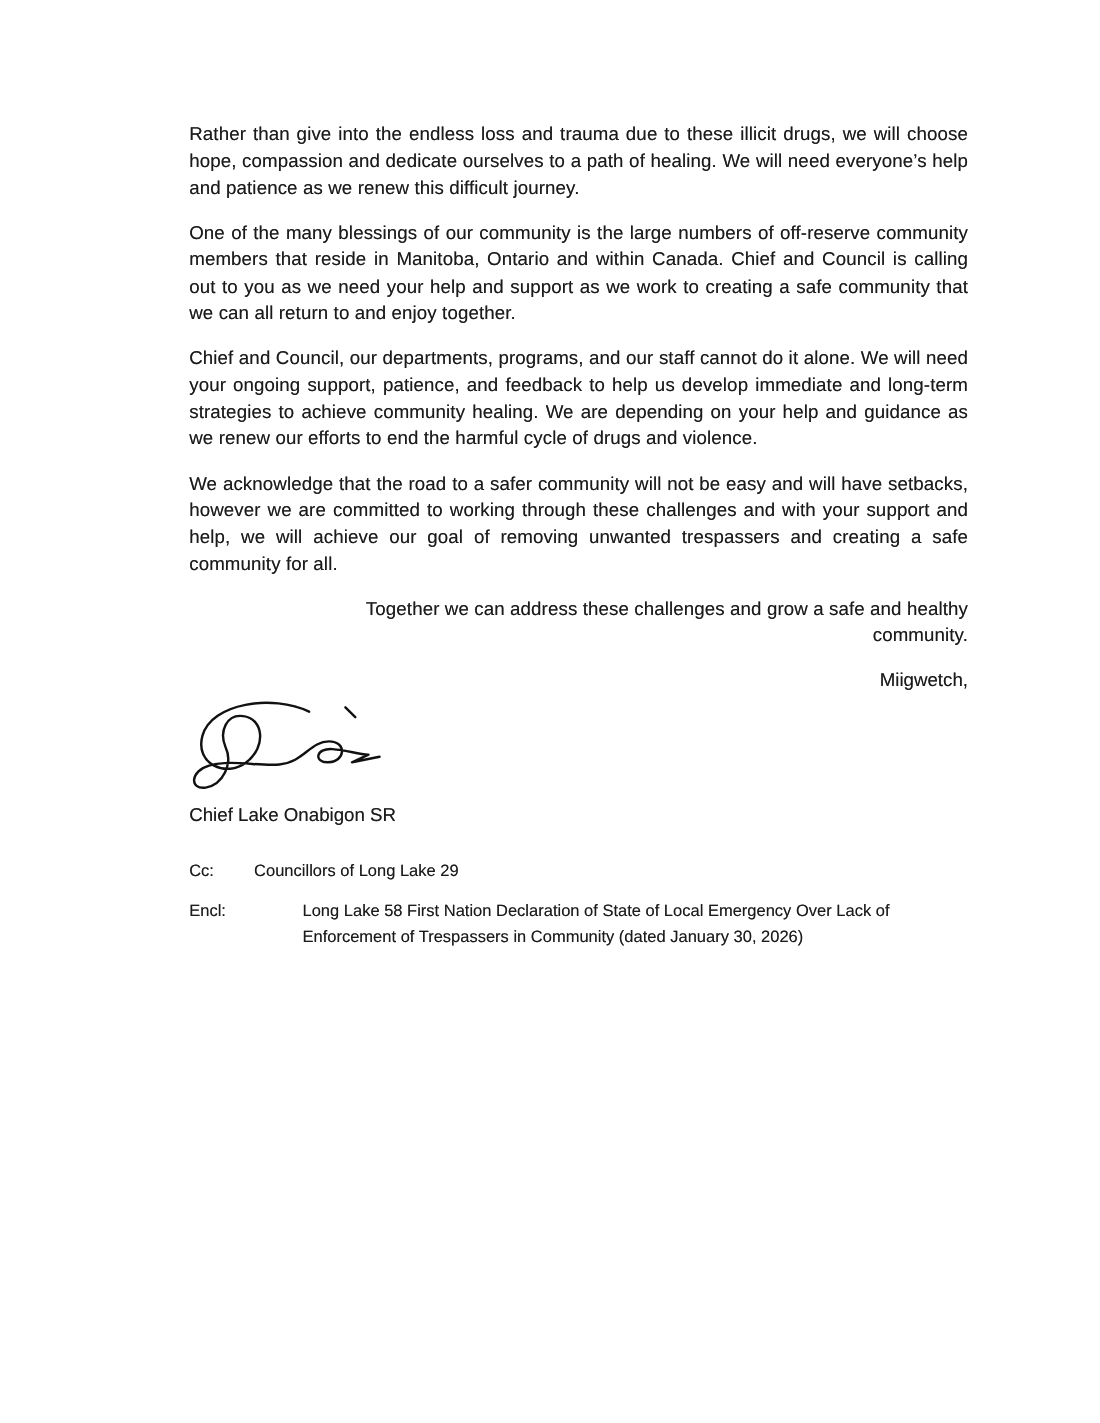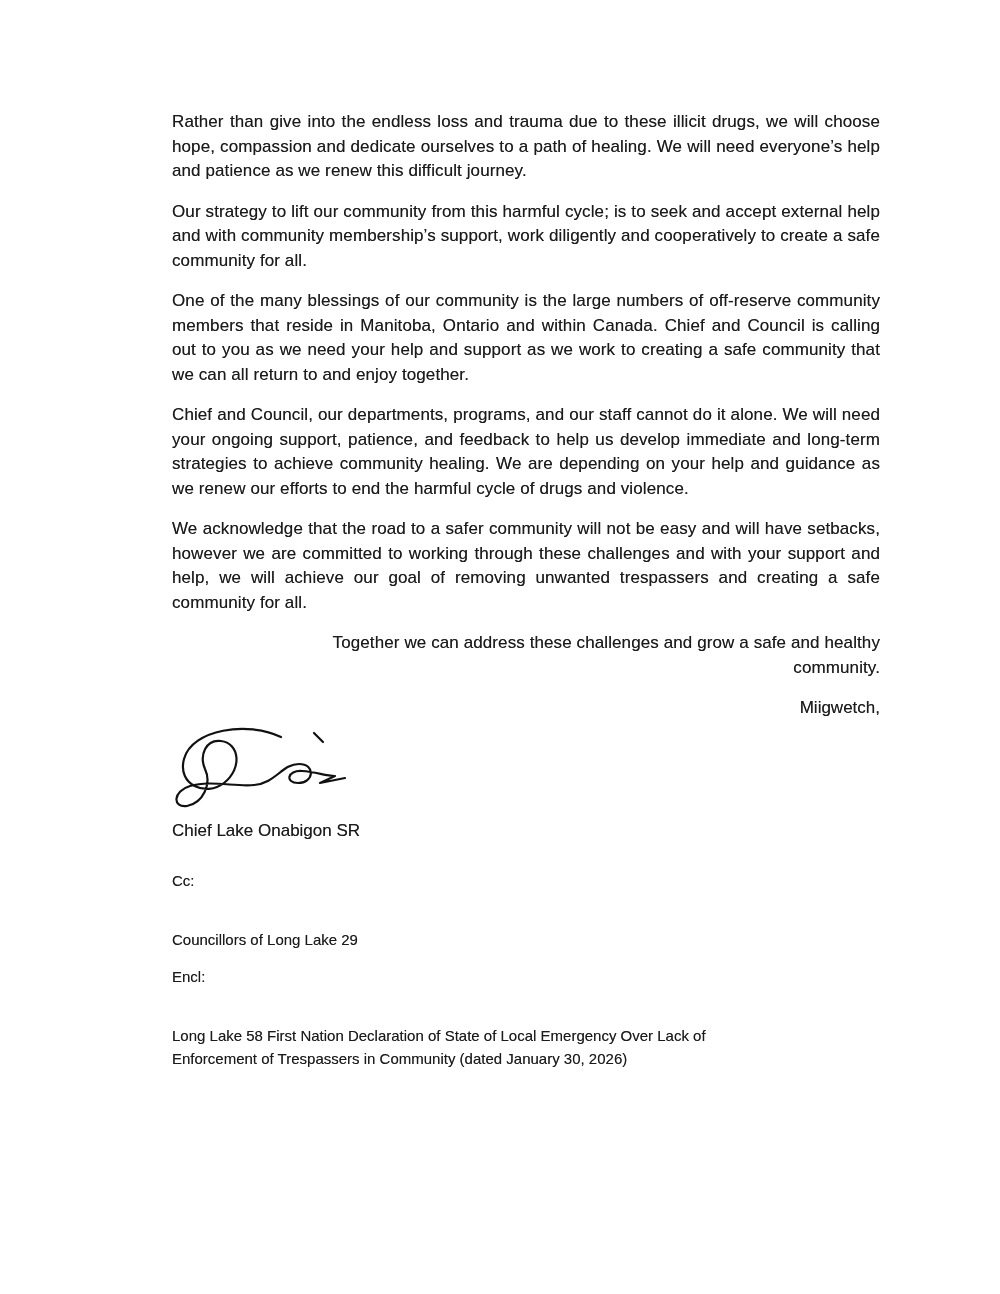--- a/index.html
+++ b/index.html
@@ -48,24 +48,23 @@
     font-size: 17px;
     line-height: 24.5px;
     text-shadow: 0 0 0.5px rgba(0,0,0,0.55);
   }
   .notation-row {
     display: flex;
     align-items: flex-start;
     font-size: 15px;
     line-height: 23px;
     text-shadow: 0 0 0.4px rgba(0,0,0,0.5);
-    flex-direction: column;
   }
   .notation-row.cc   { margin-top: 26px; }
-  .notation-row.encl { margin-top: 14px; }
+  .notation-row.encl { margin-top: 14px; gap: 44px; }
   .notation-label {
     width: 59px;
     flex: 0 0 59px;
   }
   .notation-value {
     max-width: 600px;
     white-space: pre-line;
   }
   .sig-svg path {
     fill: none;
@@ -75,21 +74,20 @@
     stroke-linejoin: round;
   }
 </style>
 </head>
 <body>
 
 <div class="page">
   <div class="letter-body">
 
     <p class="para">Rather than give into the endless loss and trauma due to these illicit drugs, we will choose hope, compassion and dedicate ourselves to a path of healing. We will need everyone’s help and patience as we renew this difficult journey.</p>
-    <p class="para">Our strategy to lift our community from this harmful cycle; is to seek and accept external help and with community membership’s support, work diligently and cooperatively to create a safe community for all.</p>
     <p class="para">One of the many blessings of our community is the large numbers of off-reserve community members that reside in Manitoba, Ontario and within Canada. Chief and Council is calling out to you as we need your help and support as we work to creating a safe community that we can all return to and enjoy together.</p>
     <p class="para">Chief and Council, our departments, programs, and our staff cannot do it alone. We will need your ongoing support, patience, and feedback to help us develop immediate and long-term strategies to achieve community healing. We are depending on your help and guidance as we renew our efforts to end the harmful cycle of drugs and violence.</p>
     <p class="para">We acknowledge that the road to a safer community will not be easy and will have setbacks, however we are committed to working through these challenges and with your support and help, we will achieve our goal of removing unwanted trespassers and creating a safe community for all.</p>
     <p class="para" style="text-align:right;">Together we can address these challenges and grow a safe and healthy
 community.</p>
 
     <p class="closing">Miigwetch,</p>
 
     <div class="signature-wrap">
       <svg class="sig-svg" width="200" height="92" viewBox="0 0 200 92" xmlns="http://www.w3.org/2000/svg" aria-hidden="true">

